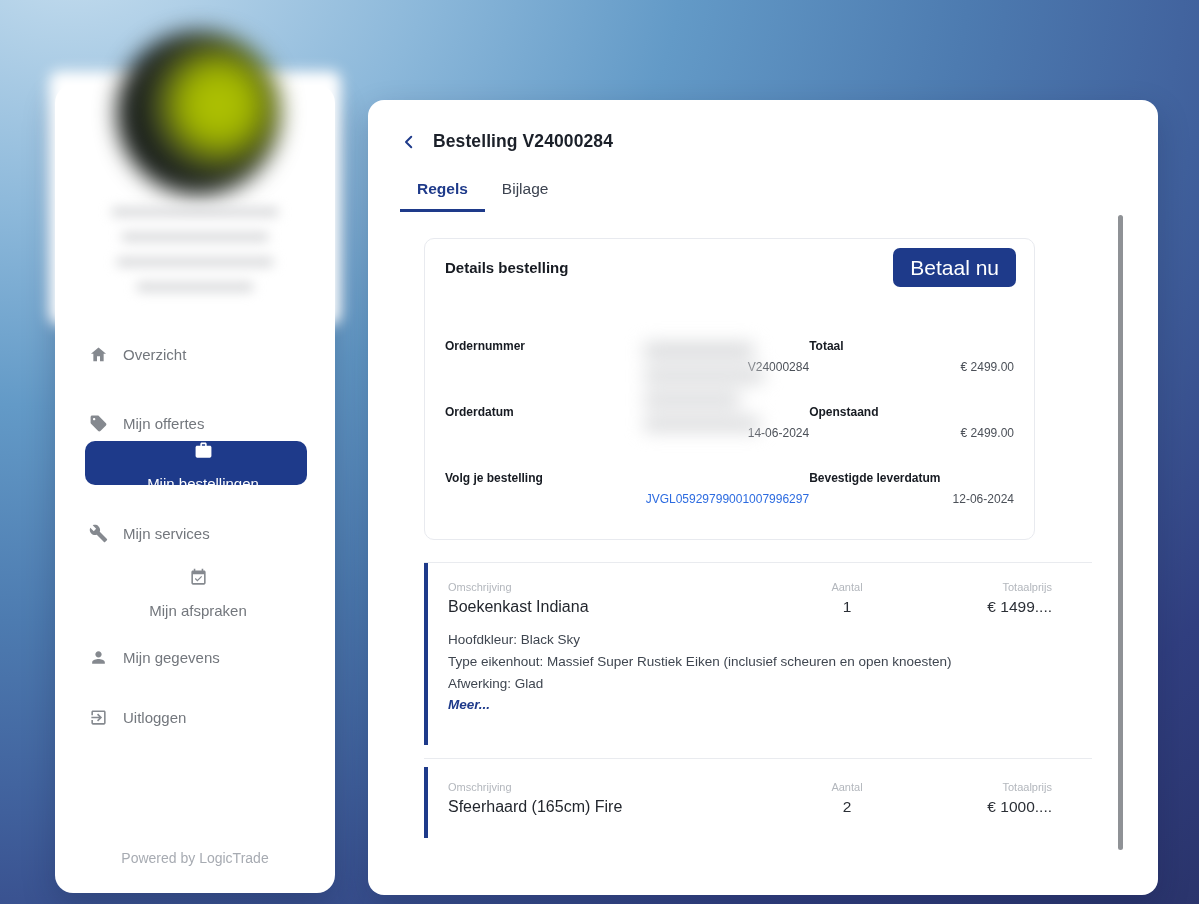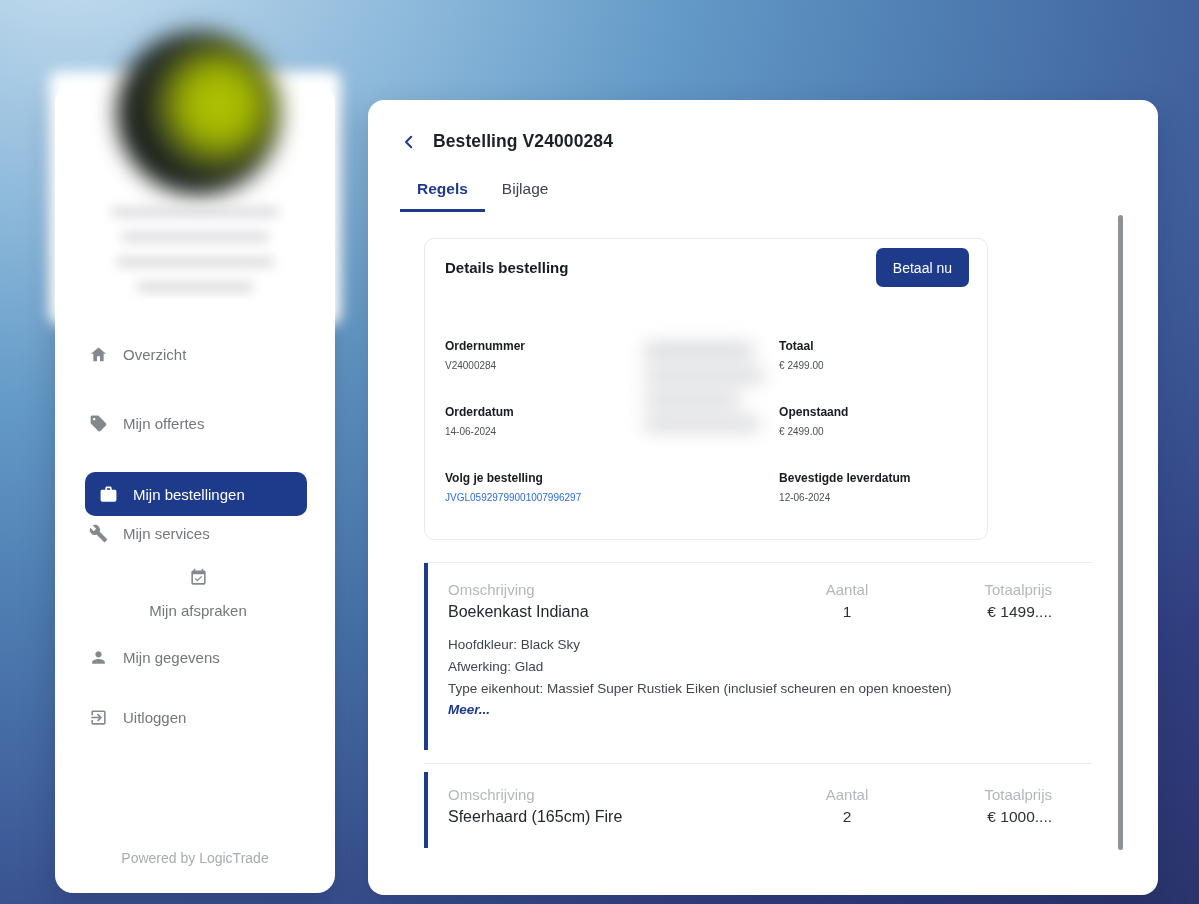--- a/index.html
+++ b/index.html
@@ -31,21 +31,21 @@
   .ll-1 { width:168px; } .ll-2 { width:148px; } .ll-3 { width:158px; } .ll-4 { width:118px; }
 
   .nav-item {
     position:absolute; left:30px; right:28px; height:44px; border-radius:10px;
     display:flex; align-items:center; padding-left:4px; gap:15px;
     color:#73777d; font-size:15px; cursor:pointer;
   }
   .nav-item svg { width:19px; height:19px; flex:0 0 19px; fill:#85898f; }
   .nav-item.active { background:#1e3a8a; color:#ffffff; padding-left:14px; }
   .nav-item.active svg { fill:#ffffff; }
-  .ni-1 { top:247px; } .ni-2 { top:316px; } .ni-3 { top:387px; }
+  .ni-1 { top:247px; } .ni-2 { top:316px; } .ni-3 { top:356px;flex-direction:column; }
   .ni-4 { top:426px; } .ni-5 { top:483px;flex-direction:column; } .ni-6 { top:550px; } .ni-7 { top:610px; }
 
   .sidebar-footer {
     position:absolute; bottom:27px; left:0; right:0; text-align:center;
     color:#a7abb2; font-size:14px;
   }
 
   
   .main-card {
     position:absolute; left:368px; top:100px; width:790px; height:795px;
@@ -57,48 +57,48 @@
   .back-button svg { width:18px; height:18px; stroke:#1e3a8a; stroke-width:2.6; fill:none; stroke-linecap:round; stroke-linejoin:round; }
   .page-title { font-size:17.5px; font-weight:600; color:#1b2029; letter-spacing:.1px; }
 
   .tabs { position:absolute; top:72px; left:32px; display:flex; }
   .tab { padding:8px 17px 11px; font-size:15.5px; color:#3c4350; font-weight:500; cursor:pointer; border-bottom:3.5px solid transparent; }
   .tab.active { color:#1e3a8a; font-weight:700; border-bottom-color:#1e3a8a; }
 
   .scrollbar-thumb { position:absolute; right:35px; top:115px; width:5px; height:635px; background:#8f9296; border-radius:3px; }
 
   .details-card {
-    position:absolute; left:56px; top:138px; width:564px; height:302px;
+    position:absolute; left:56px; top:138px; width:611px; height:302px;
     border:1px solid #e8eaef; border-radius:10px; background:#fff;
   }
   .details-title { position:absolute; left:20px; top:20px; font-size:15px; font-weight:700; color:#171b22; }
   .pay-button {
     position:absolute; right:18px; top:9px; height:39px; padding:0 17px;
-    background:#1e3a8a; color:#ffffff; font-size:14px; font-family:inherit;
+    background:#1e3a8a; color:#ffffff; font-size:21px; font-family:inherit;
     border:none; border-radius:7px; cursor:pointer; display:flex; align-items:center;
   }
   .fields-grid { position:absolute; left:20px; right:20px; top:100px; display:grid; grid-template-columns:64% 36%; grid-auto-flow:column; grid-template-rows:repeat(3,66px); }
   .field-label { font-size:12px; font-weight:600; color:#171b22; margin-bottom:7px; }
-  .field-value { font-size:10px; color:#4b5058; }
+  .field-value { font-size:12px; color:#4b5058;text-align:right; }
   .field-value.link { color:#2c6be0; cursor:pointer; }
   .blur-blob { position:absolute; left:213px; top:94px; width:138px; height:120px; filter:blur(9px); pointer-events:none; }
   .blur-blob div { background:#d7d8da; border-radius:4px; margin:10px 6px; }
   .bb-1 { height:16px; width:110px; } .bb-2 { height:14px; width:120px; }
   .bb-3 { height:14px; width:96px; } .bb-4 { height:14px; width:116px; }
 
   .items-section { position:absolute; left:56px; top:462px; width:668px; }
   .item-divider { height:1px; background:#e9ebef; }
   .item-divider.gap { margin-top:13px; }
   .line-item { border-left:4px solid #1e3a8a; padding:18px 40px 30px 20px; }
   .line-item.compact { margin-top:8px; padding:14px 40px 22px 20px; }
   .item-cols { display:flex; align-items:flex-start; }
   .col-desc { flex:1; min-width:0; }
   .col-qty { width:110px; text-align:center; }
   .col-total { width:150px; text-align:right; }
-  .col-label { font-size:15px; color:#b3b7bd; margin-bottom:5px; }
+  .col-label { font-size:11px; color:#b3b7bd; margin-bottom:5px; }
   .item-name { font-size:16px; font-weight:500; color:#23272e; }
   .item-qty-value, .item-total-value { font-size:15.5px; font-weight:500; color:#2b2f36; }
   .item-options { margin-top:13px; }
   .item-option { font-size:13.5px; color:#3f4650; line-height:22px; }
   .more-link { font-size:13.5px; font-weight:700; color:#1e3a8a; line-height:20px; cursor:pointer;font-style:italic; }
 </style>
 </head>
 <body>
 
 <div class="stage">
@@ -238,22 +238,22 @@
             <div class="col-label">Aantal</div>
             <div class="item-qty-value">1</div>
           </div>
           <div class="col-total">
             <div class="col-label">Totaalprijs</div>
             <div class="item-total-value">€ 1499....</div>
           </div>
         </div>
         <div class="item-options">
           <div class="item-option">Hoofdkleur: Black Sky</div>
+          <div class="item-option">Type eikenhout: Massief Super Rustiek Eiken (inclusief scheuren en open knoesten)</div>
           <div class="item-option">Afwerking: Glad</div>
-          <div class="item-option">Type eikenhout: Massief Super Rustiek Eiken (inclusief scheuren en open knoesten)</div>
           <div class="more-link">Meer...</div>
         </div>
       </div>
 
       <div class="item-divider gap"></div>
 
       <div class="line-item compact">
         <div class="item-cols">
           <div class="col-desc">
             <div class="col-label">Omschrijving</div>

